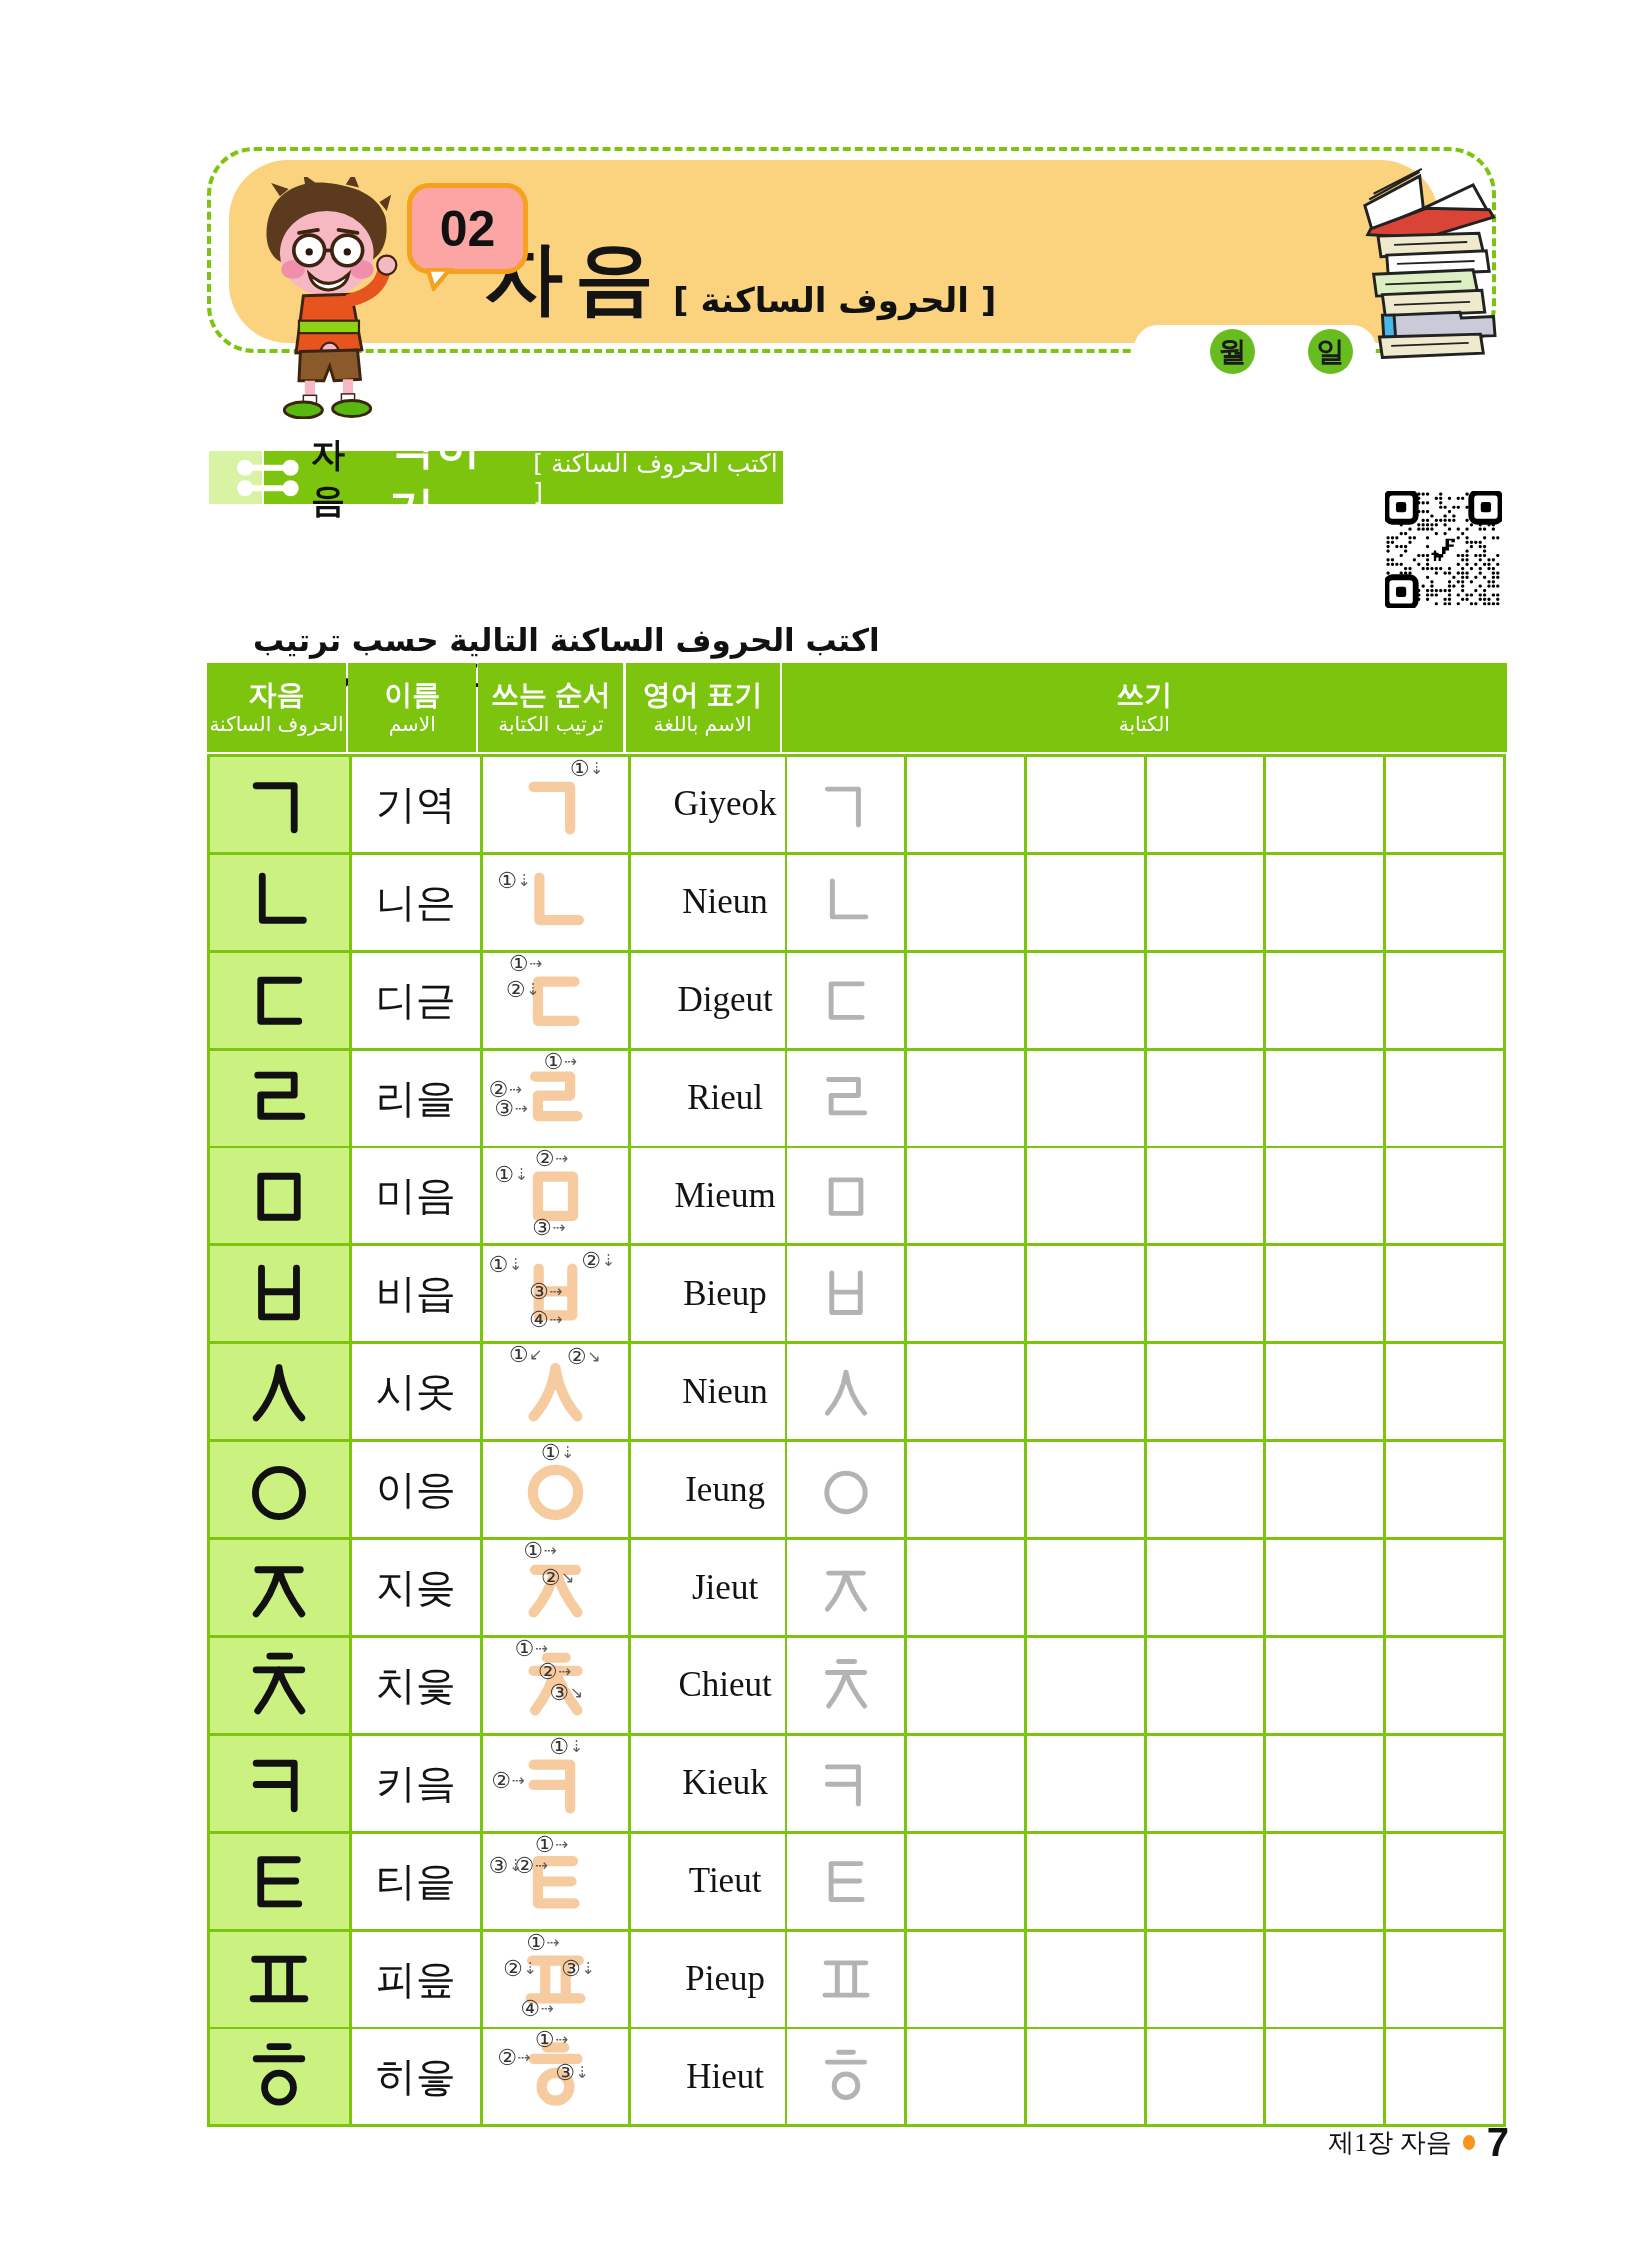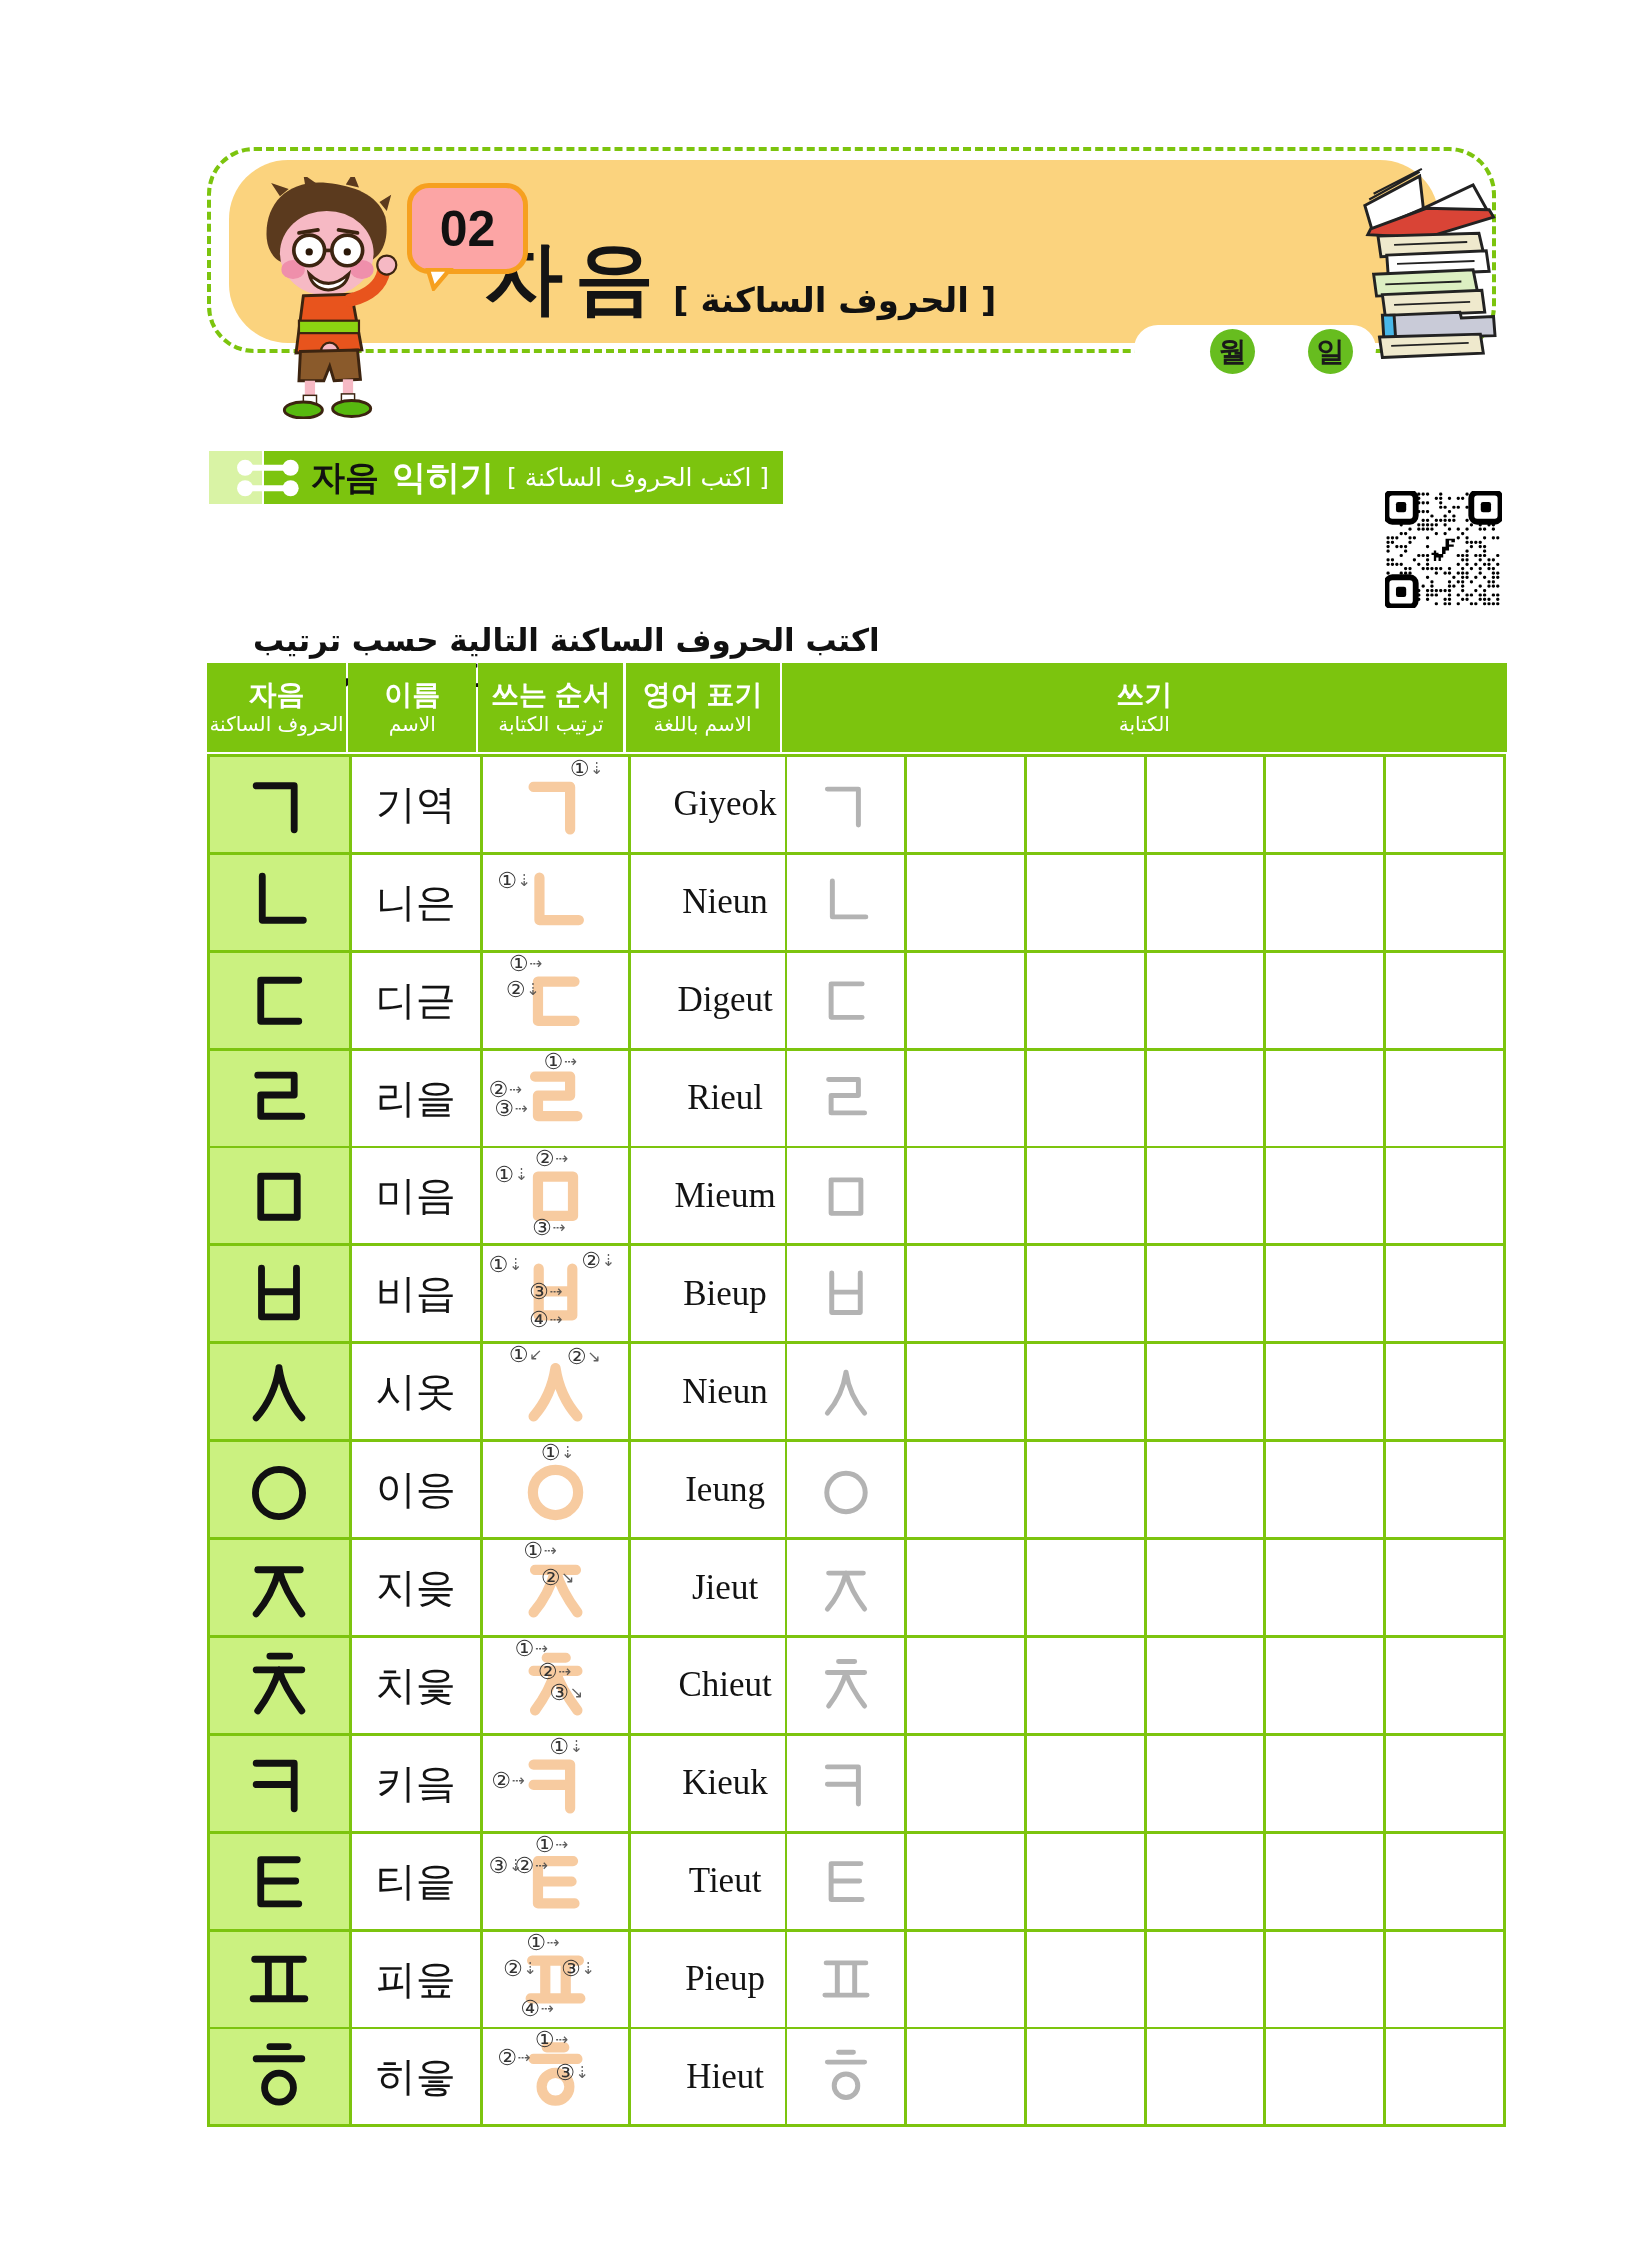--- a/index.html
+++ b/index.html
@@ -27,21 +27,21 @@
   .date-badge{position:absolute;top:4.4px;width:45px;height:45px;border-radius:50%;
     background:#67bd1f;display:flex;align-items:center;justify-content:center;
     font-size:28px;font-weight:bold;color:#1a1a1a;font-family:"Liberation Serif","DejaVu Serif",serif;}
   .badge-month{left:76px;} .badge-day{left:174px;}
 
   
   .section-icon-sq{position:absolute;left:209px;top:451px;width:53px;height:53px;background:#d9f3a5;z-index:1;}
   .section-bar{position:absolute;left:264px;top:451px;width:519px;height:53px;background:#7cc40e;z-index:1;
     display:flex;align-items:center;gap:13px;padding-left:47px;box-sizing:border-box;}
   .section-bar .ko-b{font-size:34px;font-weight:bold;color:#111;}
-  .section-bar .ko-w{font-size:34px;font-weight:bold;color:#fff;}
+  .section-bar .ko-w{font-size:46px;font-weight:bold;color:#fff;}
   .section-bar .ar-w{font-size:25px;color:#fff;font-family:"DejaVu Sans",sans-serif;}
   .connector-icon{position:absolute;left:229px;top:456px;z-index:2;}
 
   .inst-ko{position:absolute;left:253px;top:541px;font-size:32px;
     font-family:"Liberation Serif","DejaVu Serif",serif;color:#111;}
   .inst-ar{position:absolute;left:253px;top:591px;font-size:31px;font-weight:bold;
     font-family:"DejaVu Sans",sans-serif;color:#111;direction:rtl;text-align:left;width:725px;}
 
   .qr{position:absolute;left:1385px;top:491px;width:117px;height:117px;background:#fff;}
 
@@ -757,14 +757,19 @@
           <circle cx="50" cy="64" r="19" fill="none" stroke="#b3b3b3" stroke-width="8"></circle>
         </svg>
       </div>
       <div class="cell c-empty"></div>
       <div class="cell c-empty"></div>
       <div class="cell c-empty"></div>
       <div class="cell c-empty"></div>
       <div class="cell c-empty"></div>
     </div>
 
+  <div class="footer">
+    <span class="chap">제1장 자음</span>
+    <span class="dot"></span>
+    <span class="pnum">7</span>
+  </div>
 </div>
 
 
 </body></html>

